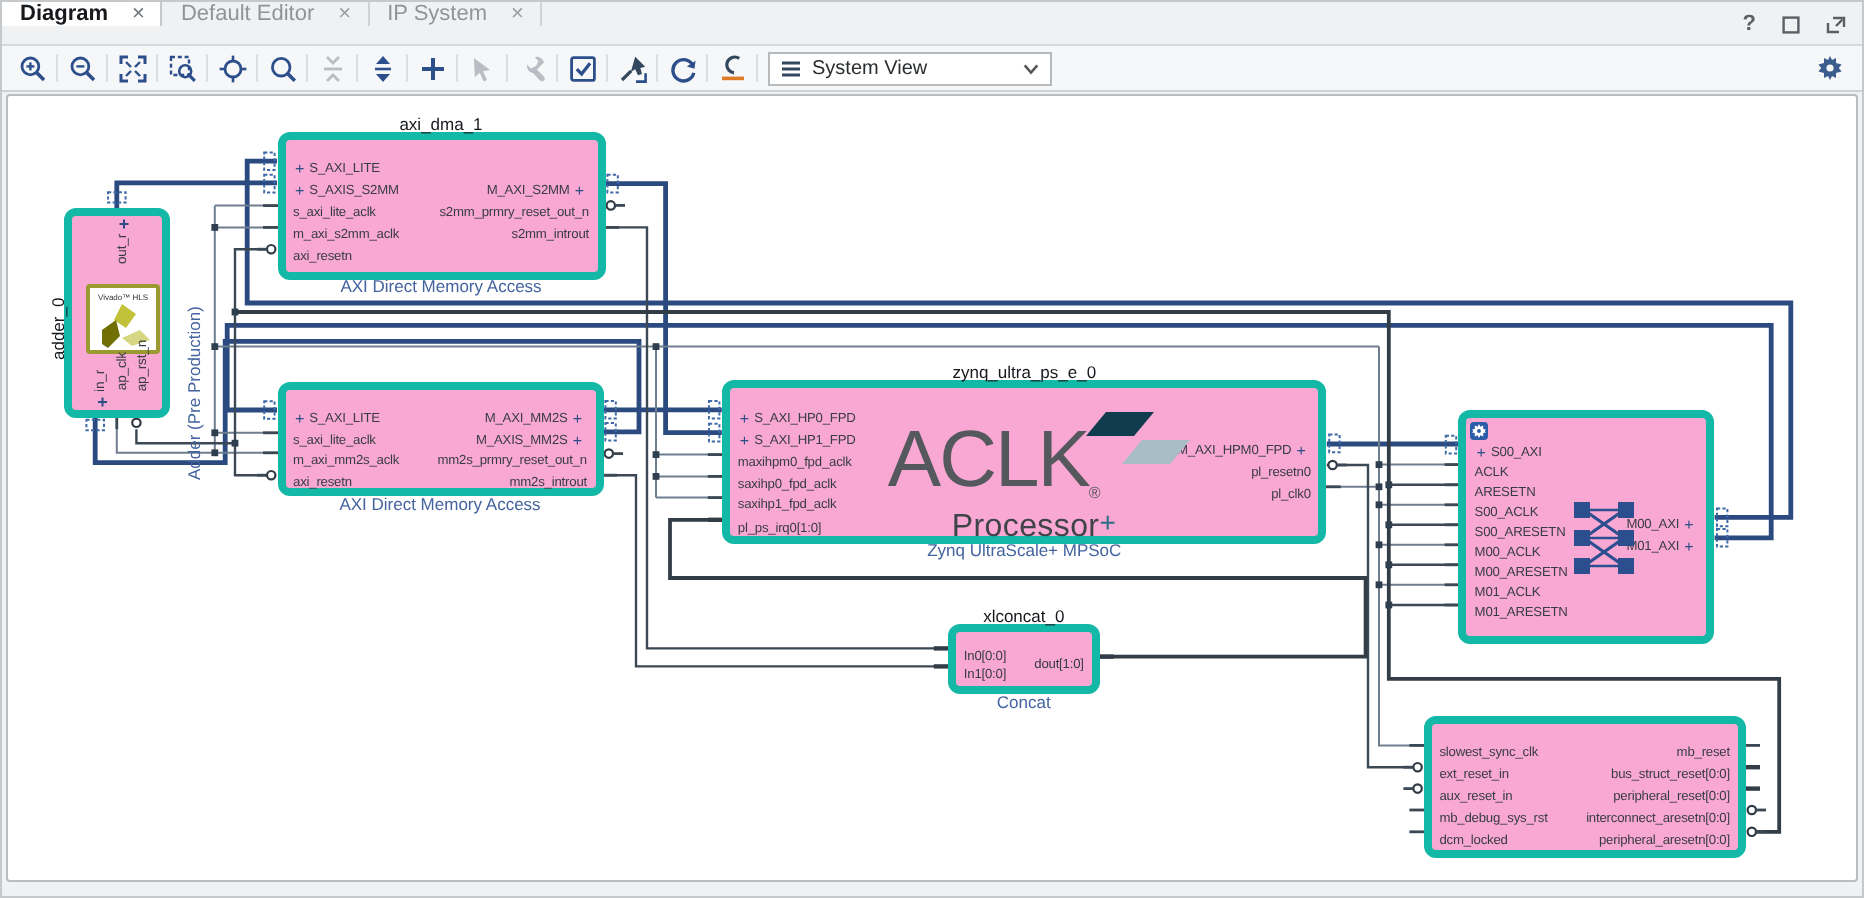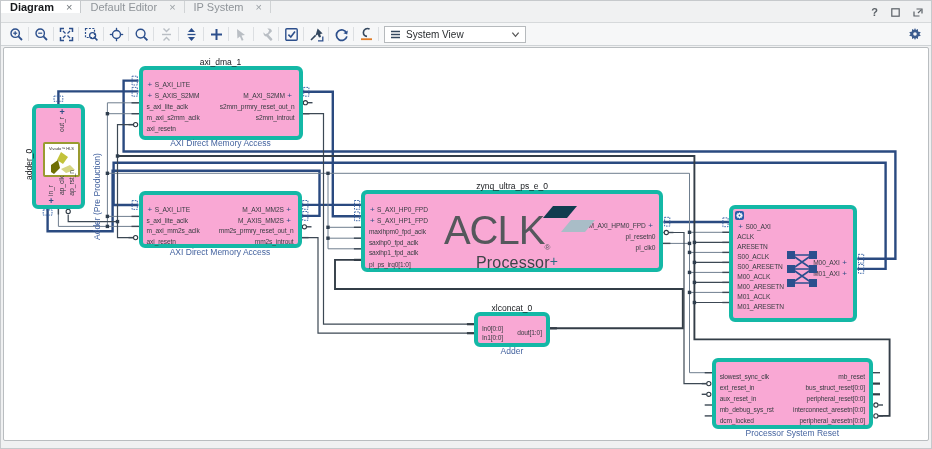--- a/index.html
+++ b/index.html
@@ -455,20 +455,21 @@
 <div class="prow pr" style="top:31.4px">
           <span class="pn">mm2s_prmry_reset_out_n</span>
         </div>
 <div class="prow pr" style="top:42.2px">
           <span class="pn">mm2s_introut</span>
         </div>
 
 </div>
 <div class="block" id="blk-zynq" style="left:356.9px;top:141.5px;width:302.5px;height:82.0px">
 <div class="btitle">zynq_ultra_ps_e_0</div>
+<div class="bcap">Zynq UltraScale+ MPSoC</div>
 <div class="prow pl pif2" style="top:11.0px">
           <span class="pp">+</span>
           <span class="pn">S_AXI_HP0_FPD</span>
         </div>
 <div class="prow pl pif2" style="top:22.4px">
           <span class="pp">+</span>
           <span class="pn">S_AXI_HP1_FPD</span>
         </div>
 <div class="prow pl" style="top:33.4px">
           <span class="pn">maxihpm0_fpd_aclk</span>
@@ -556,34 +557,33 @@
 </svg>
 <div class="gearbadge">
   <svg width="7" height="7" viewBox="0 0 10 10">
     <path d="M5 0 L6 2 L8 1 L8 3.5 L10 4 L9 5 L10 6 L8 6.5 L8 9 L6 8 L5 10 L4 8 L2 9 L2 6.5 L0 6 L1 5 L0 4 L2 3.5 L2 1 L4 2 Z" fill="#fff"></path>
     <circle cx="5" cy="5" r="1.4" fill="#2b5ca8"></circle>
   </svg>
 </div>
 </div>
 <div class="block" id="blk-concat" style="left:469.9px;top:263.7px;width:76.0px;height:35.5px">
 <div class="btitle">xlconcat_0</div>
-<div class="bcap">Adder</div>
+<div class="bcap">Concat</div>
 <div class="prow pl" style="top:8.1px">
           <span class="pn">In0[0:0]</span>
         </div>
 <div class="prow pl" style="top:17.1px">
           <span class="pn">In1[0:0]</span>
         </div>
 <div class="prow pr" style="top:12.2px">
           <span class="pn">dout[1:0]</span>
         </div>
 
 </div>
 <div class="block" id="blk-rst" style="left:707.7px;top:310.0px;width:161.3px;height:71.0px">
-<div class="bcap">Processor System Reset</div>
 <div class="prow pl" style="top:10.3px">
           <span class="pn">slowest_sync_clk</span>
         </div>
 <div class="prow pl" style="top:21.2px">
           <span class="pn">ext_reset_in</span>
         </div>
 <div class="prow pl" style="top:31.9px">
           <span class="pn">aux_reset_in</span>
         </div>
 <div class="prow pl" style="top:42.6px">

